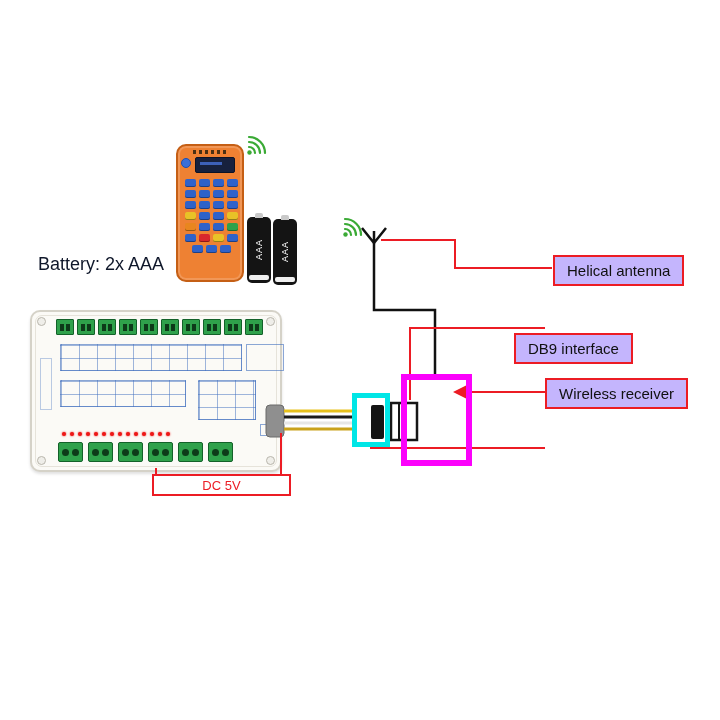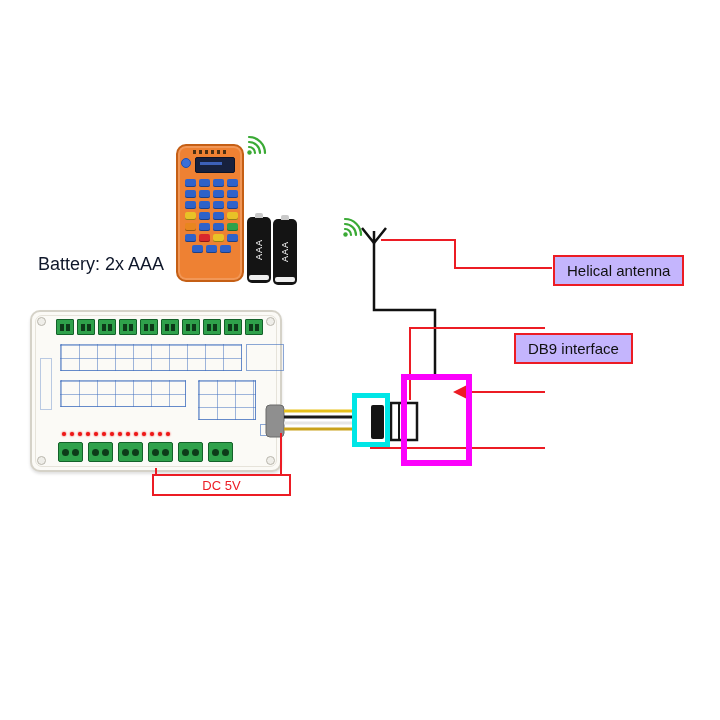--- a/index.html
+++ b/index.html
@@ -232,14 +232,15 @@
   <div class="cyan-box">
     <div class="db9f"></div>
   </div>
 
   <div class="magenta-box"></div>
 
   <div class="dc-box">DC 5V</div>
 
   <div class="callout" style="left:553px;top:255px;">Helical antenna</div>
   <div class="callout" style="left:514px;top:315px;margin-top:18px;">DB9 interface</div>
+  <div class="callout" style="left:545px;top:378px;">Wireless receiver</div>
 
 </div>
 
 </body></html>

